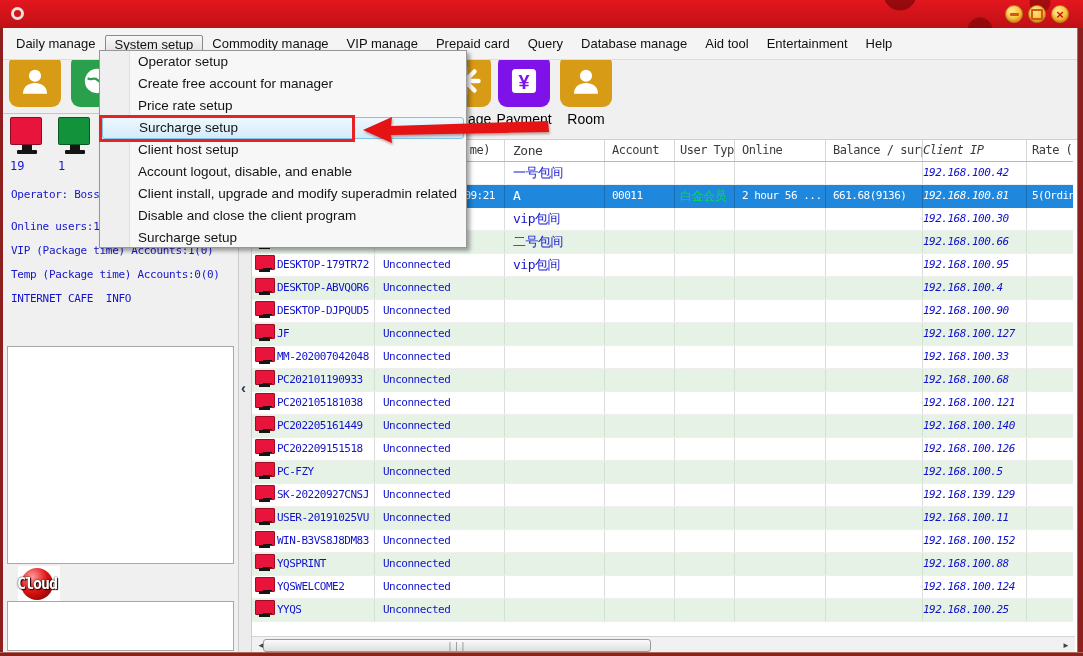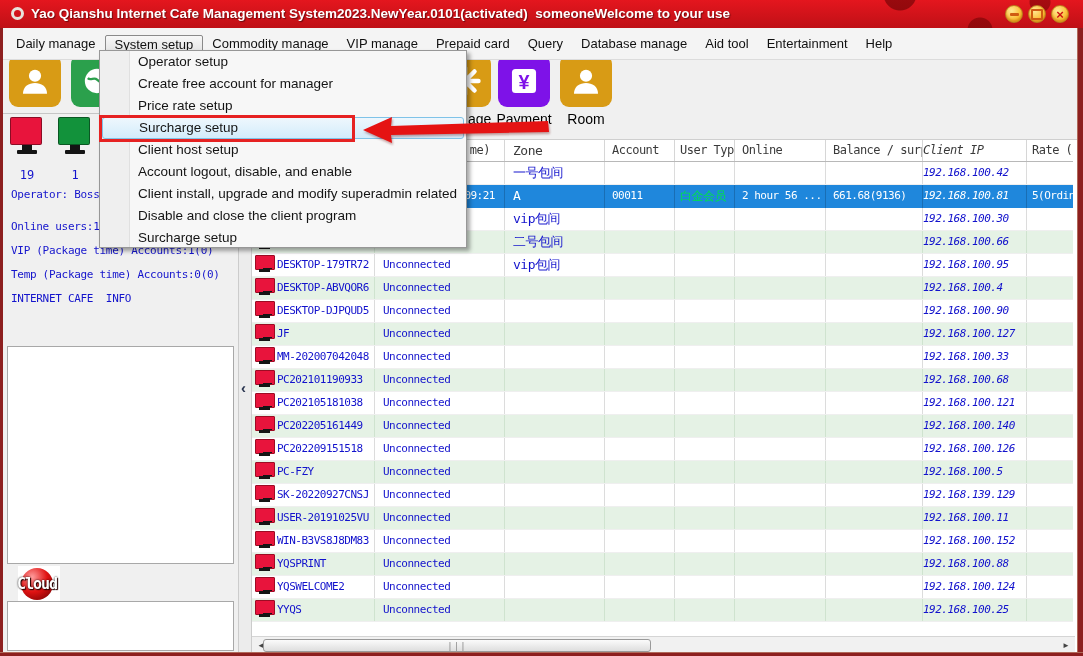--- a/index.html
+++ b/index.html
@@ -46,22 +46,22 @@
   .tb-account{left:-3px;}  .tb-top{left:59px;}  .tb-partial{left:427px;}
   .tb-payment{left:486px;} .tb-room{left:548px;} .tb-quit{left:610px;}
   .tb-partial .tb-label{text-align:left;padding-left:38px;}
   
   .sidebar{position:absolute;left:3px;top:113px;width:235px;bottom:4px;background:#f0f0f0;
     border-top:1px solid #c6c6c6;z-index:8;}
   .sb-mon{position:absolute;top:3px;width:34px;}
   .sb-mon .scr{width:32px;height:28px;border:1px solid rgba(0,0,0,.4);border-radius:2px;}
   .sb-mon .neck{width:10px;height:5px;background:#141414;margin:0 auto;}
   .sb-mon .base{width:20px;height:4px;background:#141414;margin:0 auto;border-radius:1px;}
-  .sb-mon .count{text-align:center;color:#1414cc;font-family:"DejaVu Sans Mono",monospace;
-    font-size:12px;margin-top:14px;}
+  .sb-mon .count{color:#1414cc;font-family:"DejaVu Sans Mono",monospace;
+    font-size:12px;margin-top:5px;}
   .mon-0{left:7px;} .mon-1{left:55px;}
   .sb-line{position:absolute;left:8px;color:#1414cc;font-family:"DejaVu Sans Mono",monospace;
     font-size:11px;letter-spacing:-0.3px;white-space:pre;}
   .sb-line-0{top:74px;} .sb-line-1{top:106px;} .sb-line-2{top:130px;}
   .sb-line-3{top:154px;} .sb-line-4{top:178px;}
   .sb-listbox{position:absolute;left:4px;top:232px;width:227px;height:218px;background:#fff;
     border:1px solid #a8a8a8;}
   .sb-bottombox{position:absolute;left:4px;top:487px;width:227px;height:50px;background:#fff;
     border:1px solid #a8a8a8;}
   .cloud-patch{position:absolute;left:15px;top:452px;width:42px;height:37px;background:#fff;}
@@ -130,21 +130,20 @@
   .red-arrow{position:absolute;left:350px;top:105px;width:210px;height:50px;z-index:75;
     pointer-events:none;filter:drop-shadow(1px 2px 1px rgba(100,0,0,.35));}
 </style>
 </head>
 <body>
 
 <div class="window">
 
   <div class="titlebar">
     <span class="app-icon"></span>
-    <span class="title-text">Yao Qianshu Internet Cafe Management System2023.NewYear.0101(activated)  someoneWelcome to your use</span>
     <div class="win-controls">
       <div class="win-btn min">
           <span class="glyph"></span>
         </div>
       <div class="win-btn max">
           <span class="glyph"></span>
         </div>
       <div class="win-btn close">
           <span class="glyph">×</span>
         </div>

